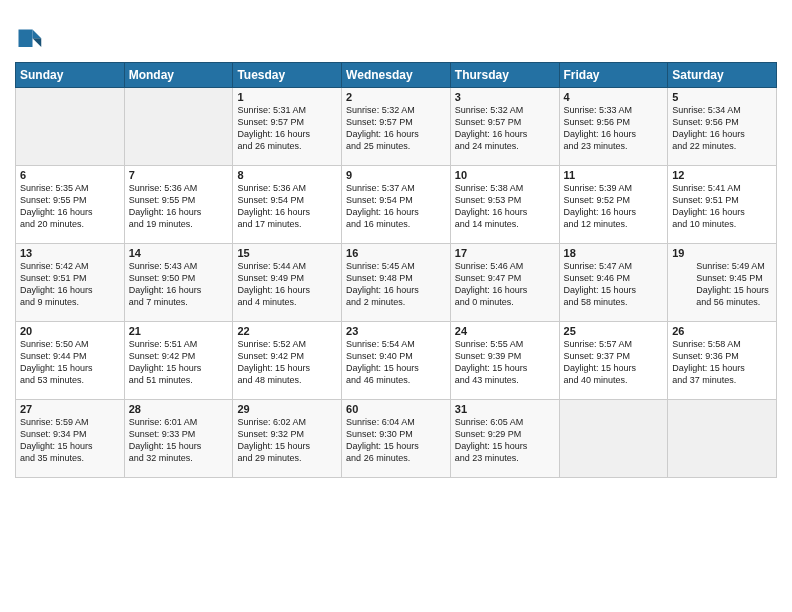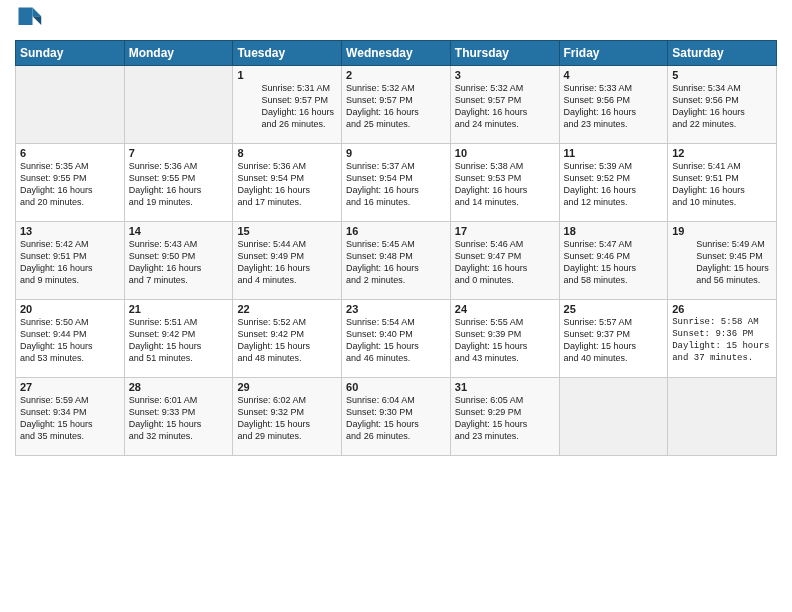--- a/index.html
+++ b/index.html
@@ -6,21 +6,21 @@
     body {
       width: 792px;
       height: 612px;
       font-family: Arial, sans-serif;
       background: #fff;
       overflow: hidden;
     }
     .page {
       width: 792px;
       height: 612px;
-      padding: 4px 15px;
+      padding: 26px 15px;
     }
     .header {
       display: flex;
       justify-content: space-between;
       align-items: flex-start;
       margin-bottom: 8px;
     }
     .logo {
       display: flex;
       align-items: center;
@@ -131,21 +131,21 @@
           <th>Friday</th>
           <th>Saturday</th>
         </tr>
     </thead>
     <tbody id="calendar-body">
     <tr>
           <td class="empty-cell"></td>
           <td class="empty-cell"></td>
           <td>
             <span class="day-num">1</span>
-            <div class="day-info" style="white-space: pre-line; margin-left: 24px;">Sunrise: 5:31 AM
+            <div class="day-info" style="white-space: pre-line;">Sunrise: 5:31 AM
 Sunset: 9:57 PM
 Daylight: 16 hours
 and 26 minutes.</div>
           </td>
           <td>
             <span class="day-num">2</span>
             <div class="day-info" style="white-space: pre-line;">Sunrise: 5:32 AM
 Sunset: 9:57 PM
 Daylight: 16 hours
 and 25 minutes.</div>
@@ -312,21 +312,21 @@
           </td>
           <td>
             <span class="day-num">25</span>
             <div class="day-info" style="white-space: pre-line;">Sunrise: 5:57 AM
 Sunset: 9:37 PM
 Daylight: 15 hours
 and 40 minutes.</div>
           </td>
           <td>
             <span class="day-num">26</span>
-            <div class="day-info" style="white-space: pre-line; font-family: Liberation Mono, monospace;">Sunrise: 5:58 AM
+            <div class="day-info" style="white-space: pre-line;">Sunrise: 5:58 AM
 Sunset: 9:36 PM
 Daylight: 15 hours
 and 37 minutes.</div>
           </td>
         </tr>
         <tr>
           <td>
             <span class="day-num">27</span>
             <div class="day-info" style="white-space: pre-line;">Sunrise: 5:59 AM
 Sunset: 9:34 PM

